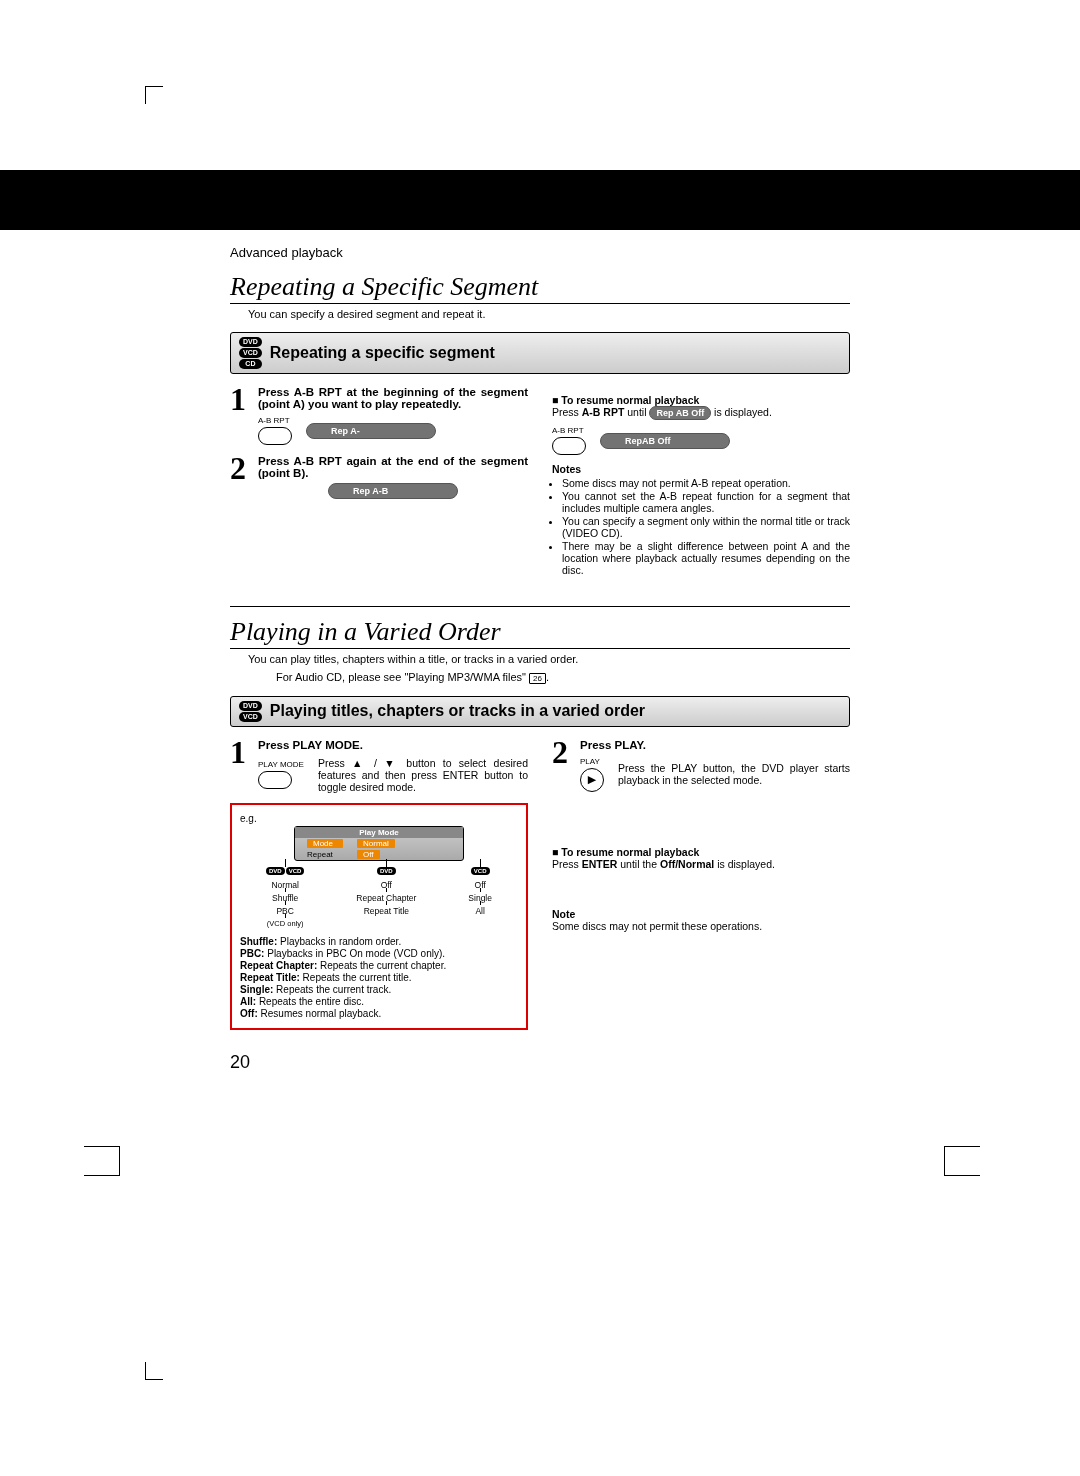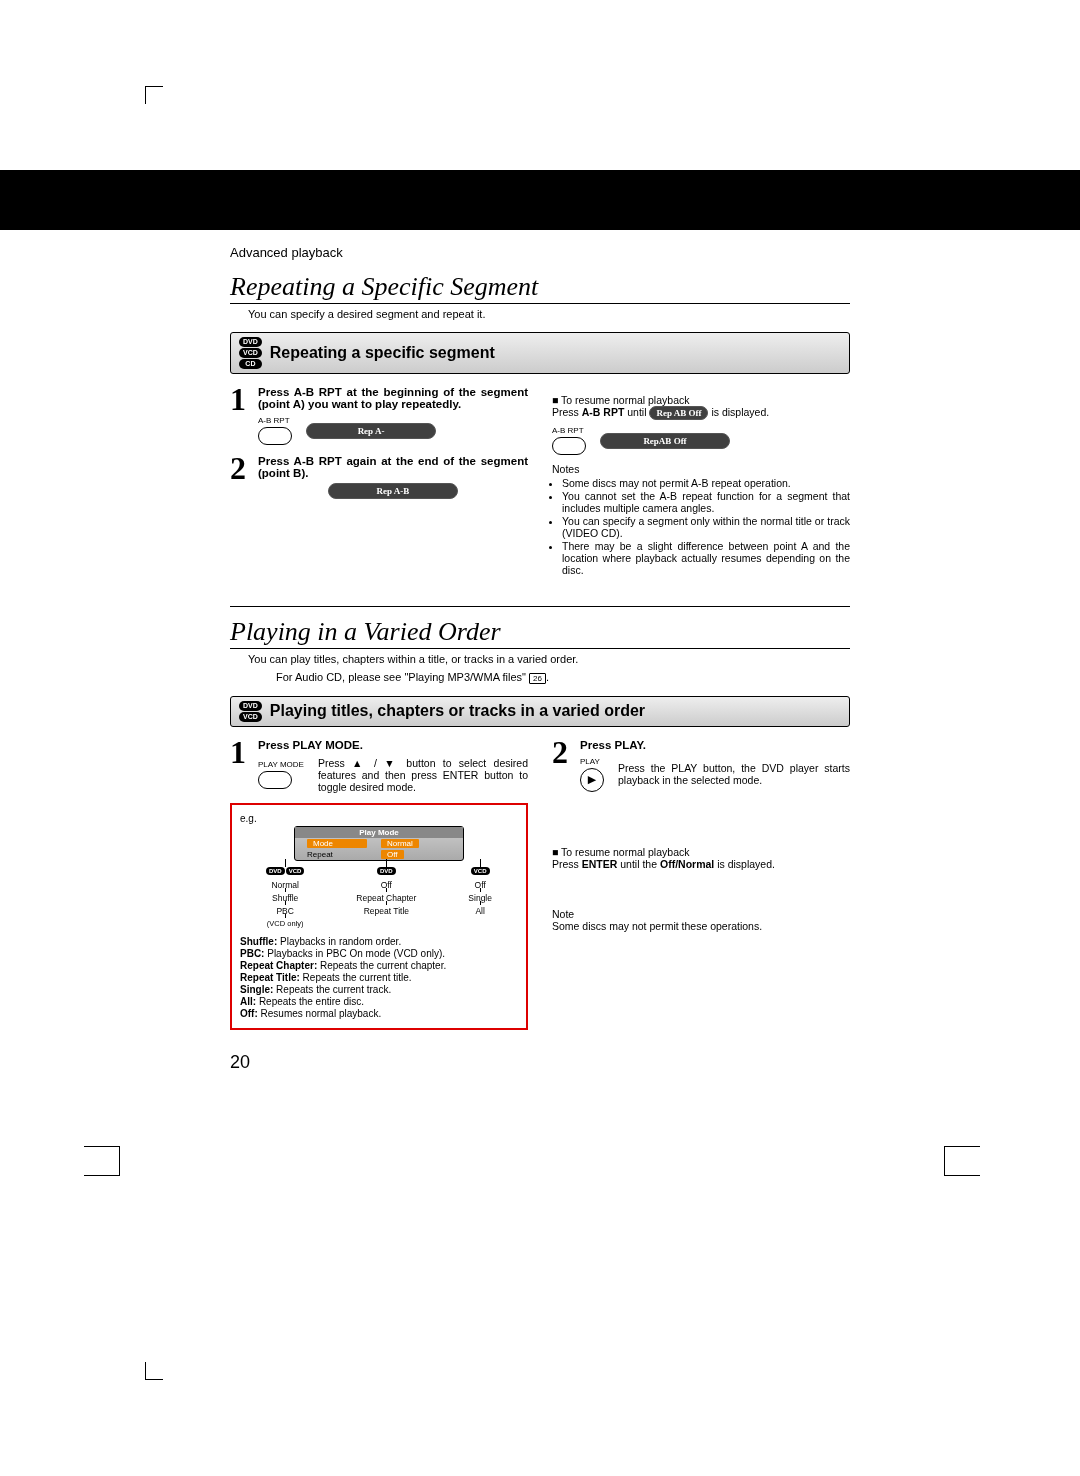--- a/index.html
+++ b/index.html
@@ -119,34 +119,33 @@
   }
   .remote-round {
     width: 24px; height: 24px;
     border: 1.5px solid #000;
     border-radius: 50%;
     display:flex; align-items:center; justify-content:center;
     font-size: 11px;
   }
   .osd-pill {
     display:inline-block;
-    background:#404040;
+    background:#737373;
     color:#fff;
     border:1px solid #555;
     border-radius: 10px;
     font-size: 9px;
     font-weight: bold;
     padding: 2px 24px;
     min-width: 130px;
-    text-align:center;
-    font-family:Liberation Serif, serif;
+    text-align:left;
   }
   .osd-pill.inline { padding:1px 6px; min-width:auto; font-size:9px; }
   .note-txt { font-size: 10.5px; }
-  .notes-head { font-weight: normal; font-size: 10.5px; margin-top:8px; }
+  .notes-head { font-weight: bold; font-size: 10.5px; margin-top:8px; }
   .note-list { font-size:10.5px; padding-left: 10px; margin:2px 0; }
   .note-list li { margin-bottom:1px; text-align: justify; }
   .blk-sq::before { content:"■ "; }
   .divider { border-top:1px solid #000; margin: 28px 0 10px 0; }
   .redbox {
     border: 2px solid #d00;
     padding: 8px;
     margin-top: 6px;
     font-size: 10px;
   }
@@ -154,21 +153,21 @@
   .playmode-box {
     width: 170px;
     margin: 0 auto 6px auto;
     border:1px solid #000;
     background: linear-gradient(#ccc,#aaa);
     border-radius: 3px;
     font-size:8px;
   }
   .pm-title { background:#888; color:#fff; text-align:center; font-weight:bold; font-size:8px; padding:1px 0;}
   .pm-row { display:flex; padding:1px 12px; gap:14px; }
-  .pm-label { width:60px; }
+  .pm-label { width:36px; }
   .pm-hl { background:#ed8600; color:#fff; padding:0 6px; border-radius:1px;}
   .tree {
     display:flex;
     justify-content:space-around;
     font-size:8.5px;
     text-align:center;
     margin-top: 6px;
   }
   .tree-col { display:flex; flex-direction:column; align-items:center; gap:3px; position:relative;}
   .tree-col::before {

